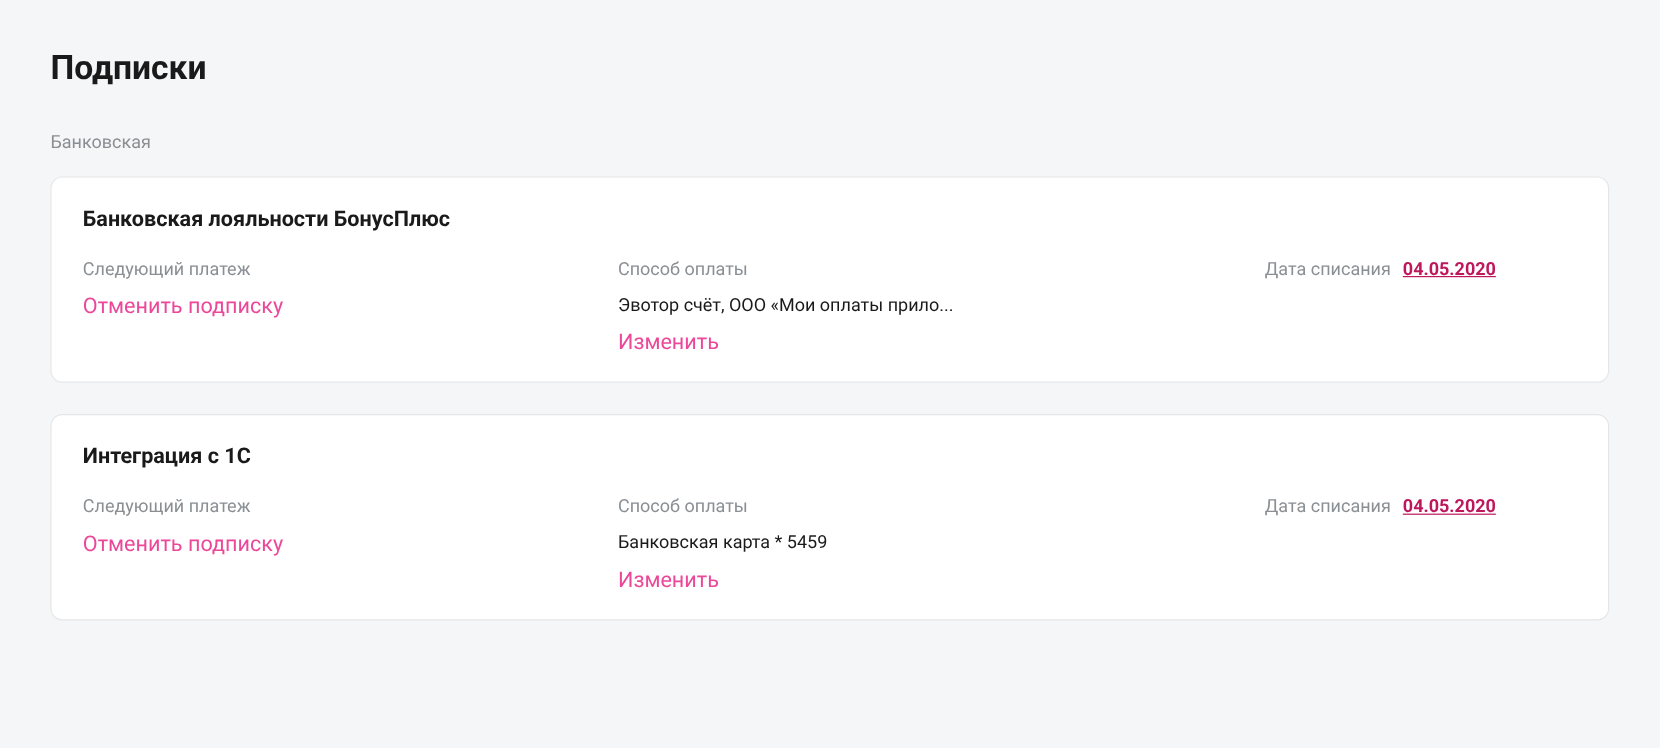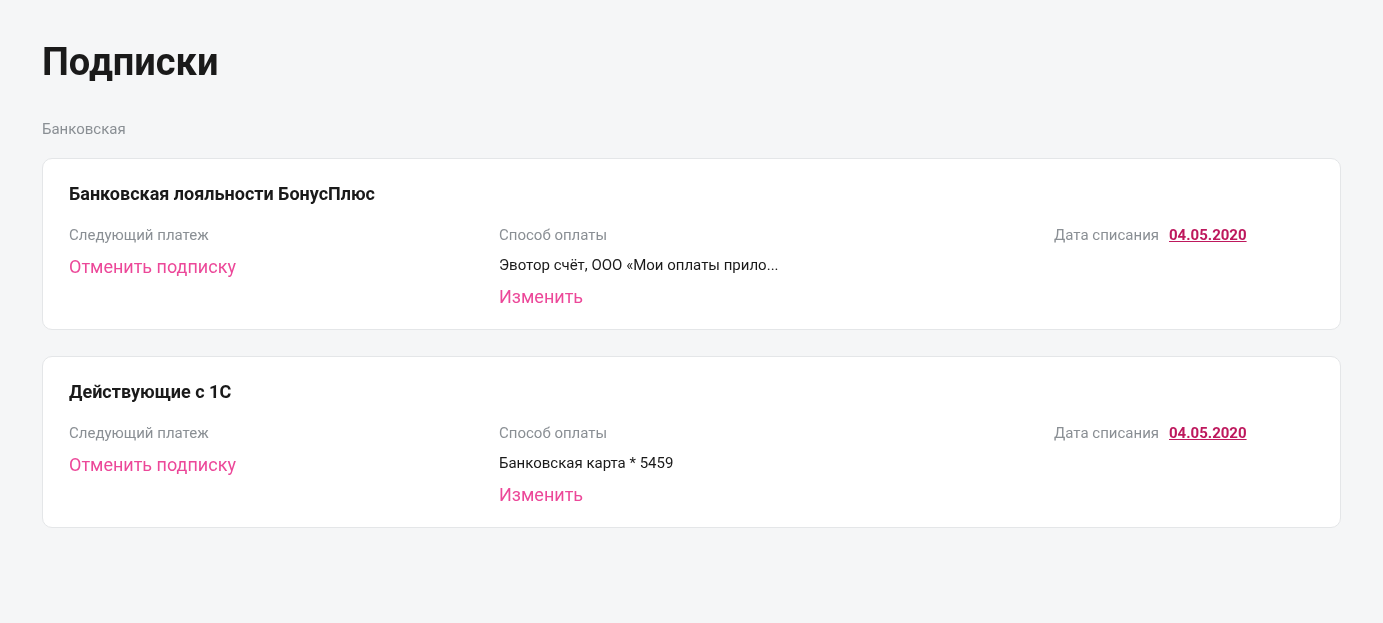--- a/index.html
+++ b/index.html
@@ -8,21 +8,21 @@
       box-sizing: border-box;
     }
     body {
       font-family: -apple-system, BlinkMacSystemFont, 'Segoe UI', Roboto, Arial, sans-serif;
       background: #f5f6f7;
       padding: 40px 42px;
       color: #1a1a1a;
       width: 1383px;
     }
     .page-title {
-      font-size: 38px;
+      font-size: 28px;
       font-weight: 700;
       color: #1a1a1a;
       margin-bottom: 36px;
     }
     .section-label {
       font-size: 15px;
       color: #8a8f94;
       margin-bottom: 20px;
     }
     .card {
@@ -33,21 +33,21 @@
       margin-bottom: 26px;
     }
     .card-title {
       font-size: 18px;
       font-weight: 700;
       color: #1a1a1a;
       margin-bottom: 22px;
     }
     .card-body {
       display: flex;
-      gap: 0;
+      gap: 16px;
     }
     .col-left {
       width: 430px;
       flex-shrink: 0;
     }
     .col-mid {
       flex: 1;
     }
     .col-right {
       width: 260px;
@@ -119,21 +119,21 @@
       <div class="link">Изменить</div>
     </div>
     <div class="col-right">
       <span class="charge-date-label">Дата списания</span>
       <span class="charge-date-value">04.05.2020</span>
     </div>
   </div>
 </div>
 
 <div class="card">
-  <div class="card-title">Действующие с 1С</div>
+  <div class="card-title">Интеграция с 1С</div>
   <div class="card-body">
     <div class="col-left">
       <div class="label">Следующий платеж</div>
       <div class="link">Отменить подписку</div>
     </div>
     <div class="col-mid">
       <div class="label">Способ оплаты</div>
       <div class="payment-method-value">Банковская карта * 5459</div>
       <div class="link">Изменить</div>
     </div>

